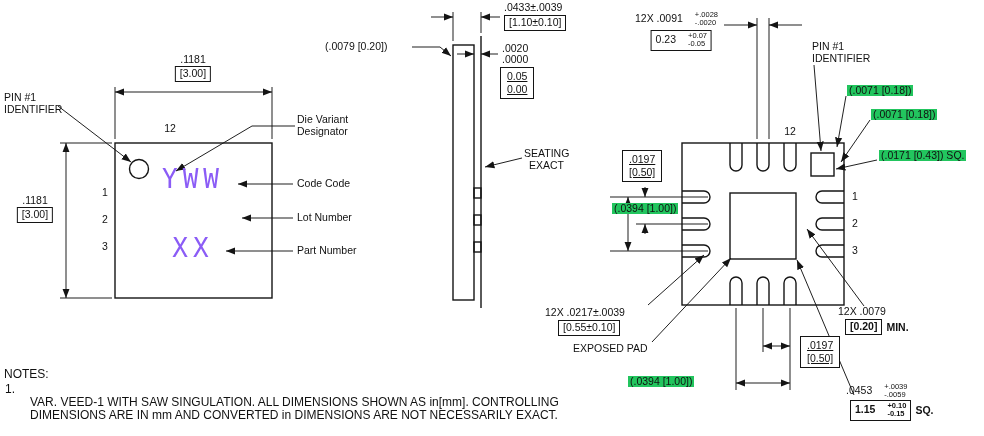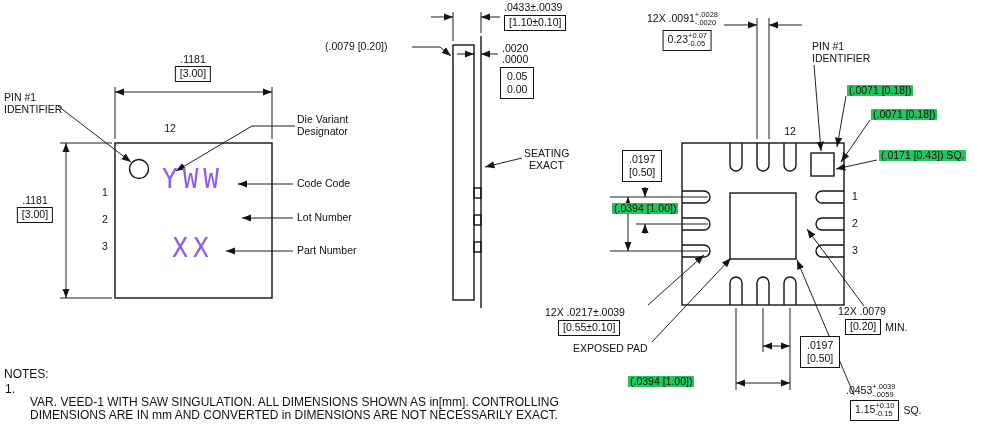--- a/index.html
+++ b/index.html
@@ -8,24 +8,24 @@
   .canvas { position:relative; width:984px; height:436px; background:#ffffff; overflow:hidden; }
   svg.draw { position:absolute; left:0; top:0; }
   .ol { fill:none; stroke:#141414; stroke-width:1.4; }
   .dl { fill:none; stroke:#141414; stroke-width:0.95; }
   .lbl { position:absolute; font-size:10.5px; line-height:11px; color:#111; white-space:nowrap; }
   .ctr { transform:translateX(-50%); }
   .rt  { transform:translateX(-100%); }
   .bg  { background:#22c55e; padding:0 2px; }
   .box { display:inline-block; border:1.3px solid #141414; background:#fff; padding:1px 4px 2px; }
   .box2 { position:absolute; border:1.3px solid #141414; background:#fff; padding:2px 6px;
-          text-align:center; color:#111; font-size:10.5px; line-height:13px; white-space:nowrap; }
+          text-align:center; color:#111; font-size:10.5px; line-height:13px; white-space:nowrap;text-decoration:underline; }
   .tolstk { display:inline-flex; flex-direction:column; font-size:7.5px; line-height:8px;
-            vertical-align:middle; margin-left:0; text-align:left; }
-  .row { display:flex; align-items:center; gap:4px; }
+            vertical-align:middle; margin-left:12px; text-align:left; }
+  .row { display:flex; align-items:center; gap:4px;font-weight:bold; }
   .mark { font-family:"DejaVu Sans Mono", monospace; font-size:26px; line-height:26px;
           letter-spacing:5px; color:#8b5cf6; }
   .note { font-size:12px; line-height:13px; color:#111; }
 </style>
 </head>
 <body>
 
 <div class="canvas">
 
   <svg class="draw" width="984" height="436" viewBox="0 0 984 436">

